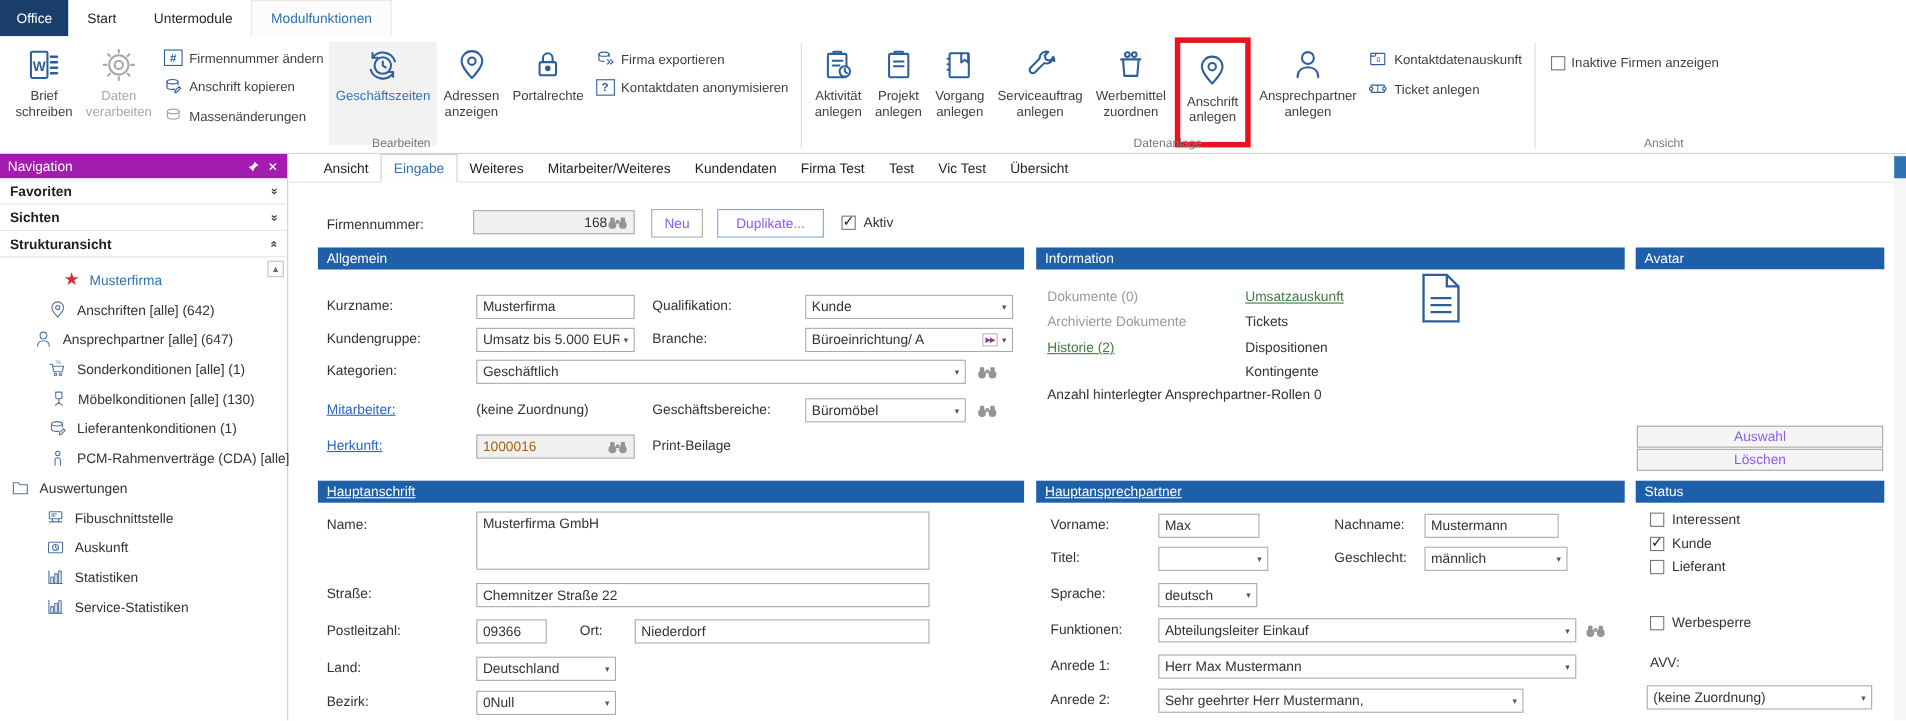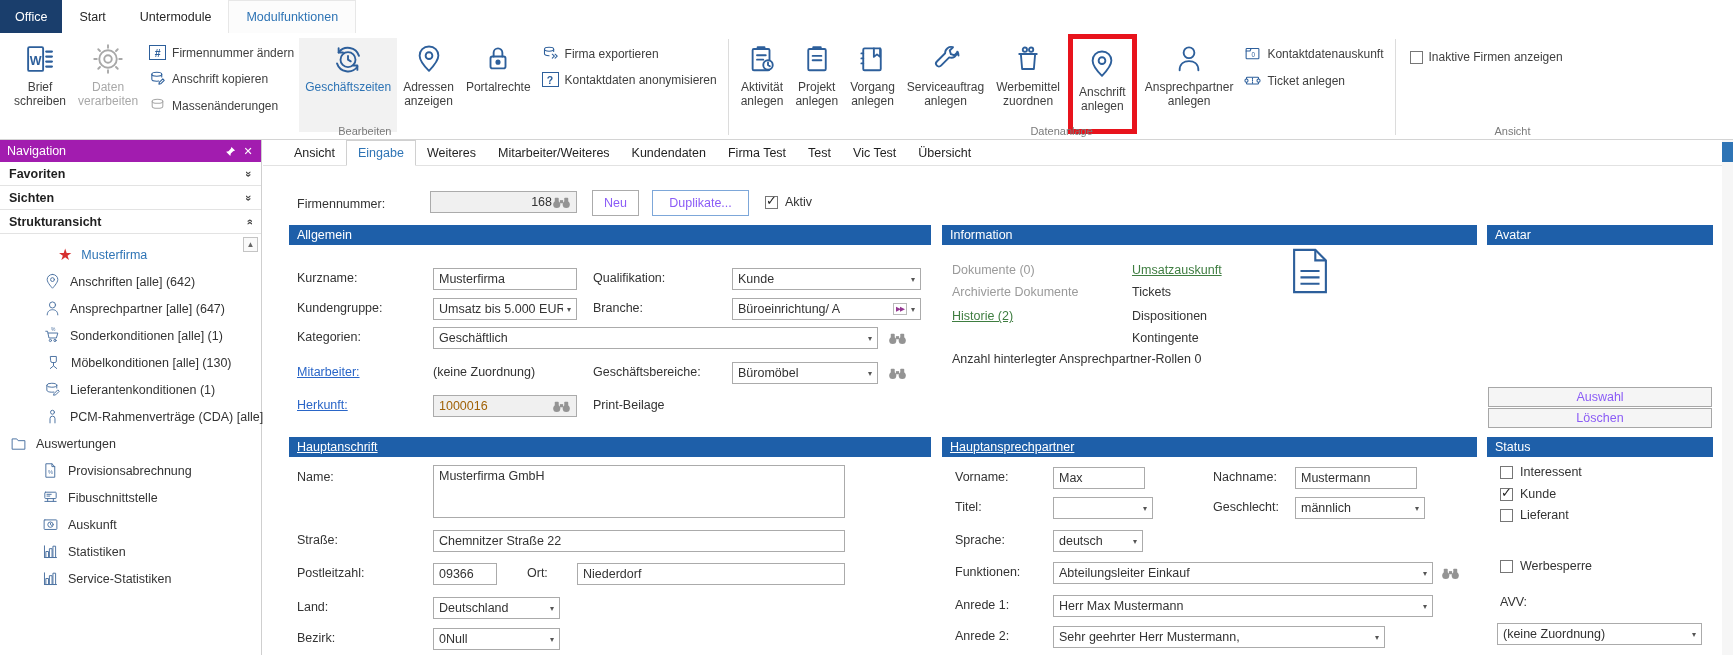--- a/index.html
+++ b/index.html
@@ -315,21 +315,21 @@
       <span class="star">★</span>
       <span class="sel">Musterfirma</span>
     </div>
     <div class="trow" style="padding-left:44px">
       <svg class="tic" viewBox="0 0 24 24">
           <path d="M12 2C7.6 2 4.5 5.3 4.5 9.3 4.5 13.8 12 21.5 12 21.5s7.5-7.7 7.5-12.2C19.5 5.3 16.4 2 12 2z"></path>
           <circle cx="12" cy="9.3" r="2.7"></circle>
         </svg>
       <span>Anschriften [alle] (642)</span>
     </div>
-    <div class="trow" style="padding-left:44px">
+    <div class="trow" style="padding-left:31px">
       <svg class="tic" viewBox="0 0 24 24">
           <circle cx="12" cy="7" r="4.3"></circle>
           <path d="M4.5 21c0-5.2 3.7-7.3 7.5-7.3s7.5 2.1 7.5 7.3"></path>
         </svg>
       <span>Ansprechpartner [alle] (647)</span>
     </div>
     <div class="trow" style="padding-left:44px">
       <svg class="tic" viewBox="0 0 24 24">
           <path d="M2.5 6h2.5l2 9.5h10.5l2-7H6"></path>
           <circle cx="9" cy="19" r="1.6"></circle>
@@ -358,28 +358,20 @@
           <circle cx="12" cy="6" r="2.8"></circle>
           <path d="M8.5 21v-6a3.5 3.5 0 0 1 7 0v6"></path>
         </svg>
       <span>PCM-Rahmenverträge (CDA) [alle]</span>
     </div>
     <div class="trow" style="padding-left:10px">
       <svg class="tic" viewBox="0 0 24 24">
           <path d="M3 19.5V5.5h6.5l2 2.5H21v11.5z"></path>
         </svg>
       <span>Auswertungen</span>
-    </div>
-    <div class="trow" style="padding-left:42px">
-      <svg class="tic" viewBox="0 0 24 24">
-          <path d="M6 2.5h8l4 4v15H6z"></path>
-          <path d="M14 2.5v4h4"></path>
-          <text x="12" y="17" font-size="8" text-anchor="middle" fill="currentColor" stroke="none">%</text>
-        </svg>
-      <span>Provisionsabrechnung</span>
     </div>
     <div class="trow" style="padding-left:42px">
       <svg class="tic" viewBox="0 0 24 24">
           <rect x="4" y="4.5" width="16" height="9" rx="1"></rect>
           <path d="M7 7.5h6M7 10h4"></path>
           <path d="M4 17.5h16M8 13.5v4M16 13.5v4"></path>
         </svg>
       <span>Fibuschnittstelle</span>
     </div>
     <div class="trow" style="padding-left:42px">

